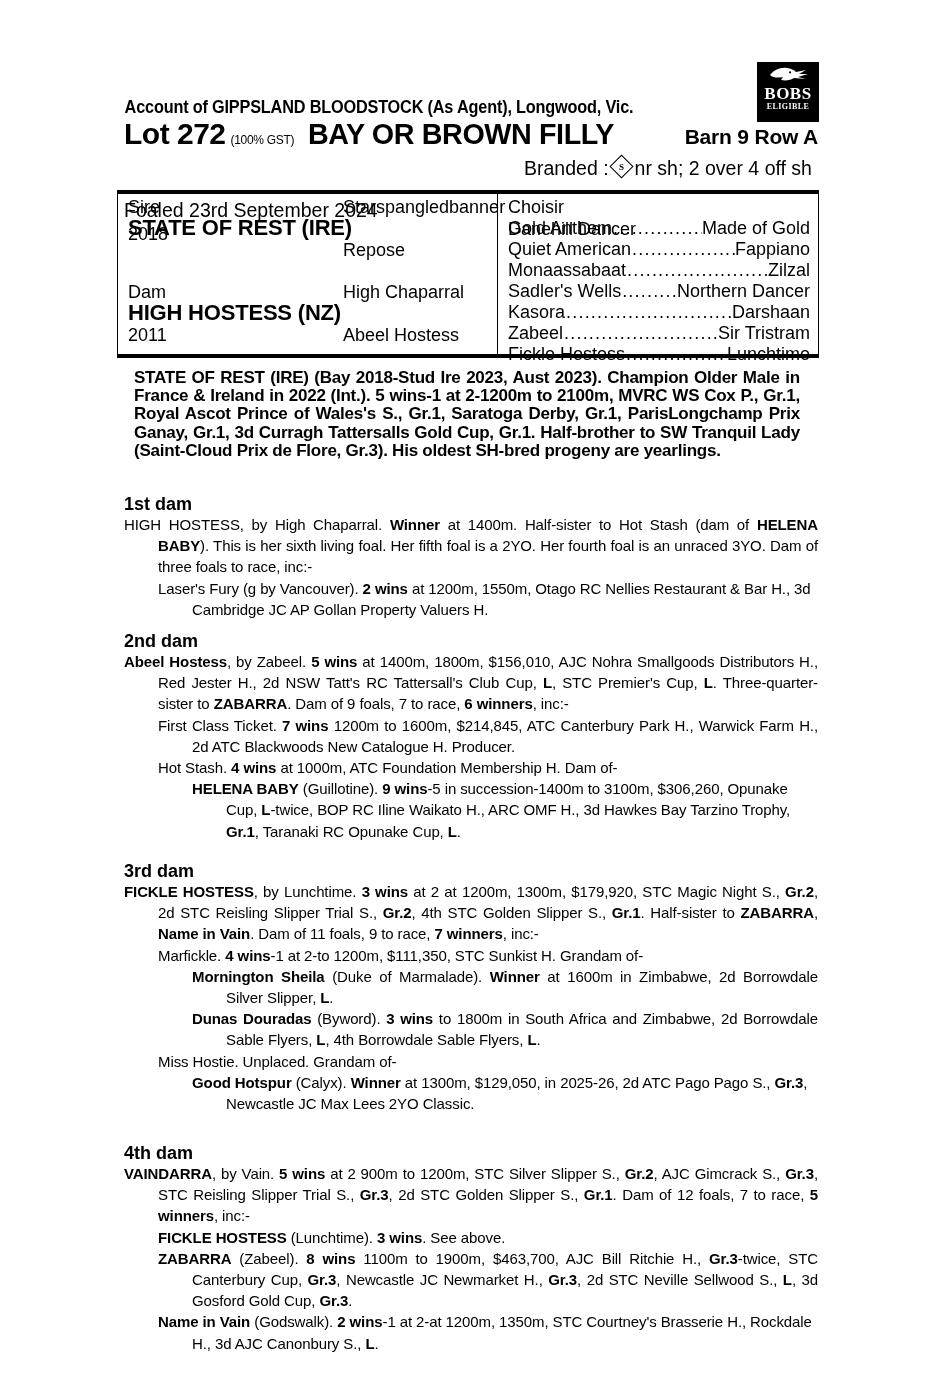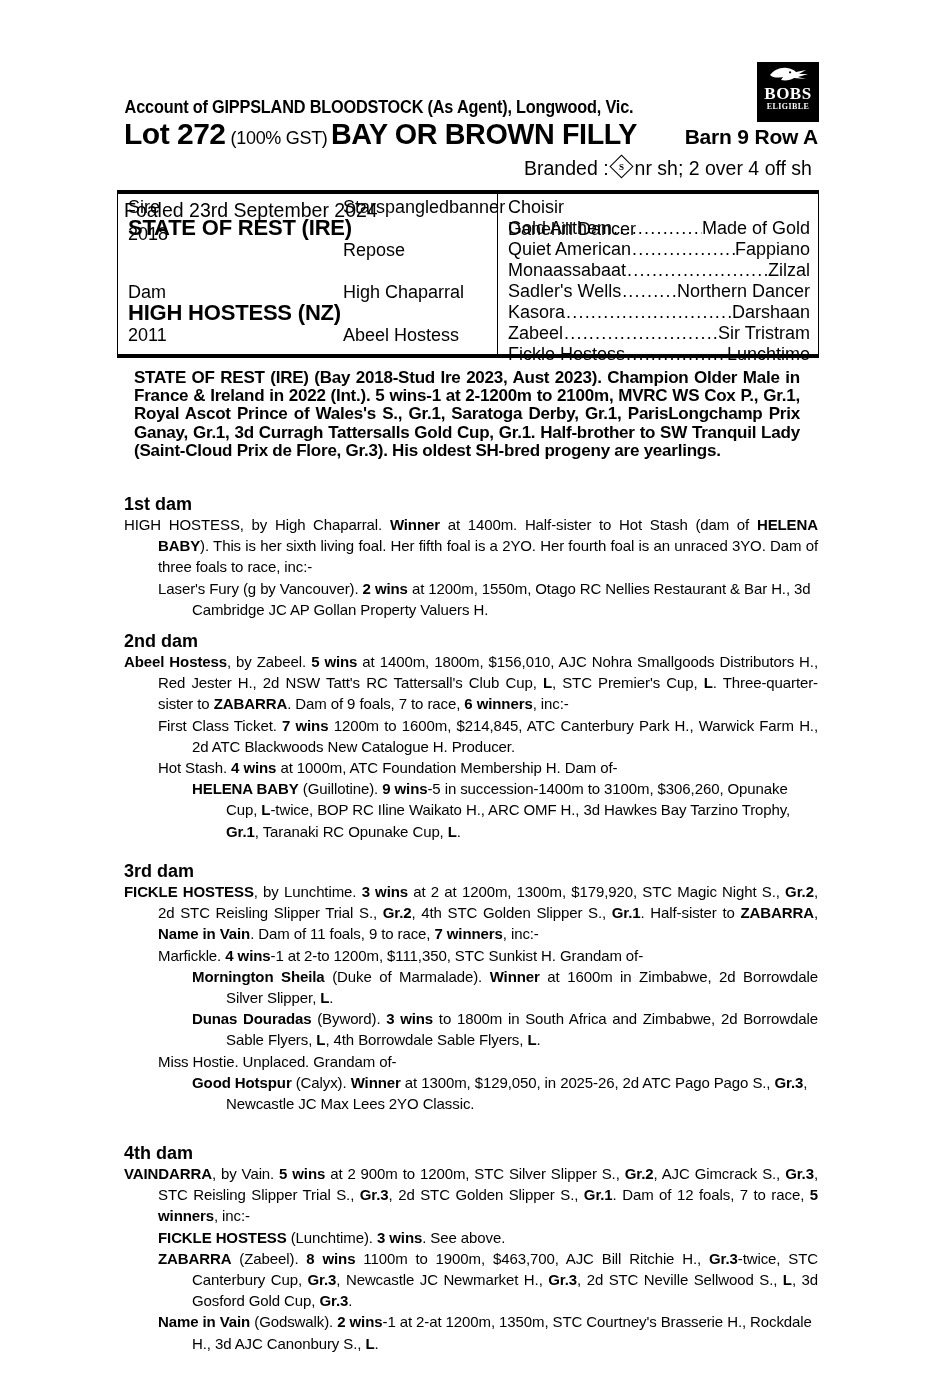--- a/index.html
+++ b/index.html
@@ -80,24 +80,24 @@
     align-items: baseline;
     white-space: nowrap;
   }
   .lot-no {
     font-weight: bold;
     font-size: 30px;
     line-height: 30px;
     letter-spacing: -0.5px;
   }
   .gst {
-    font-size: 18px;
+    font-size: 12px;
     line-height: 15px;
     padding-left: 5px;
-    padding-right: 3px;
+    padding-right: 14px;
     letter-spacing: -0.3px;
   }
   .colour-sex {
     font-weight: bold;
     font-size: 29px;
     line-height: 29px;
     letter-spacing: -0.4px;
     transform: scaleX(0.99);
     transform-origin: left bottom;
   }

